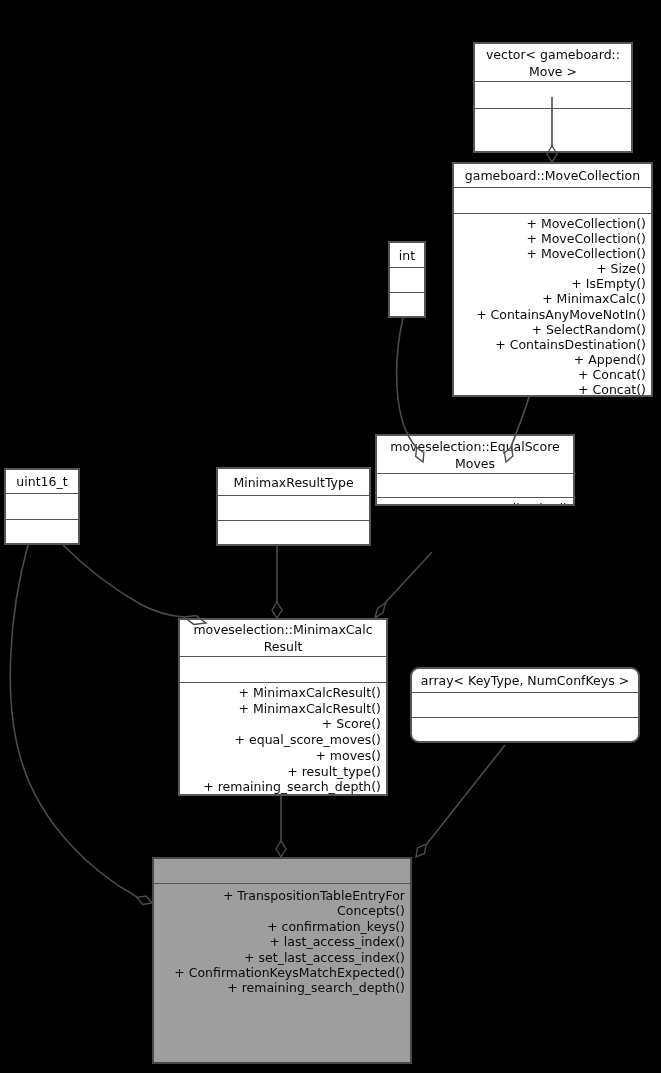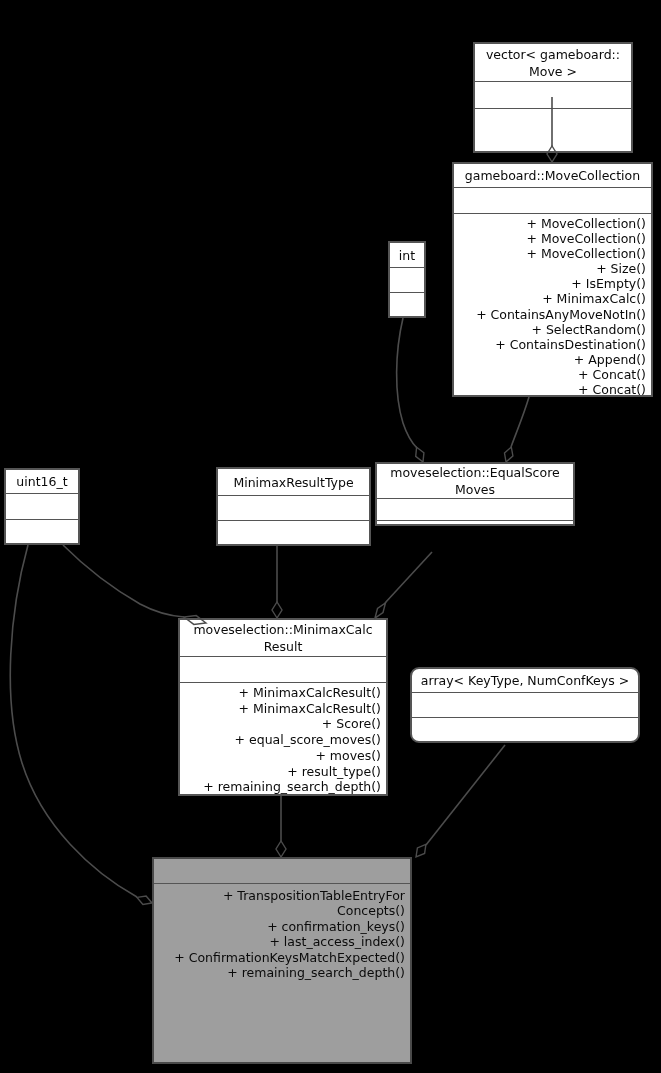--- a/index.html
+++ b/index.html
@@ -96,21 +96,21 @@
   </div>
 
   <div class="node" style="left:200px;top:467px;width:155px;height:79px;margin-left:16px;">
     <div class="title" style="height:27px;">
         <div class="line">MinimaxResultType</div>
       </div>
     <div class="attrs" style="height:25px;"></div>
     <div class="methods"></div>
   </div>
 
-  <div class="node" style="left:375px;top:462px;width:200px;height:64px;">
+  <div class="node" style="left:375px;top:434px;width:200px;height:72px;">
     <div class="title" style="height:38px;">
         <div class="line">moveselection::EqualScore</div>
         <div class="line">Moves</div>
       </div>
     <div class="attrs" style="height:24px;"></div>
     <div class="methods">
         <div class="line">+ move_collection()</div>
       </div>
   </div>
 
@@ -139,20 +139,21 @@
     <div class="methods"></div>
   </div>
 
   <div class="node node-transposition highlight" style="left:152px;top:857px;width:260px;height:207px;">
     <div class="attrs" style="height:25px;"></div>
     <div class="methods">
         <div class="line">+ TranspositionTableEntryFor</div>
         <div class="line">Concepts()</div>
         <div class="line">+ confirmation_keys()</div>
         <div class="line">+ last_access_index()</div>
+        <div class="line">+ set_last_access_index()</div>
         <div class="line">+ ConfirmationKeysMatchExpected()</div>
         <div class="line">+ remaining_search_depth()</div>
       </div>
   </div>
 
   <svg class="edges" width="661" height="1073" viewBox="0 0 661 1073" xmlns="http://www.w3.org/2000/svg">
     <path class="edge" d="M552,97 L552,146"></path>
     <polygon class="diamond" points="552,162 547,154 552,146 557,154"></polygon>
 
     <path class="edge" d="M529,397 C523,417 516,433 511,447"></path>

